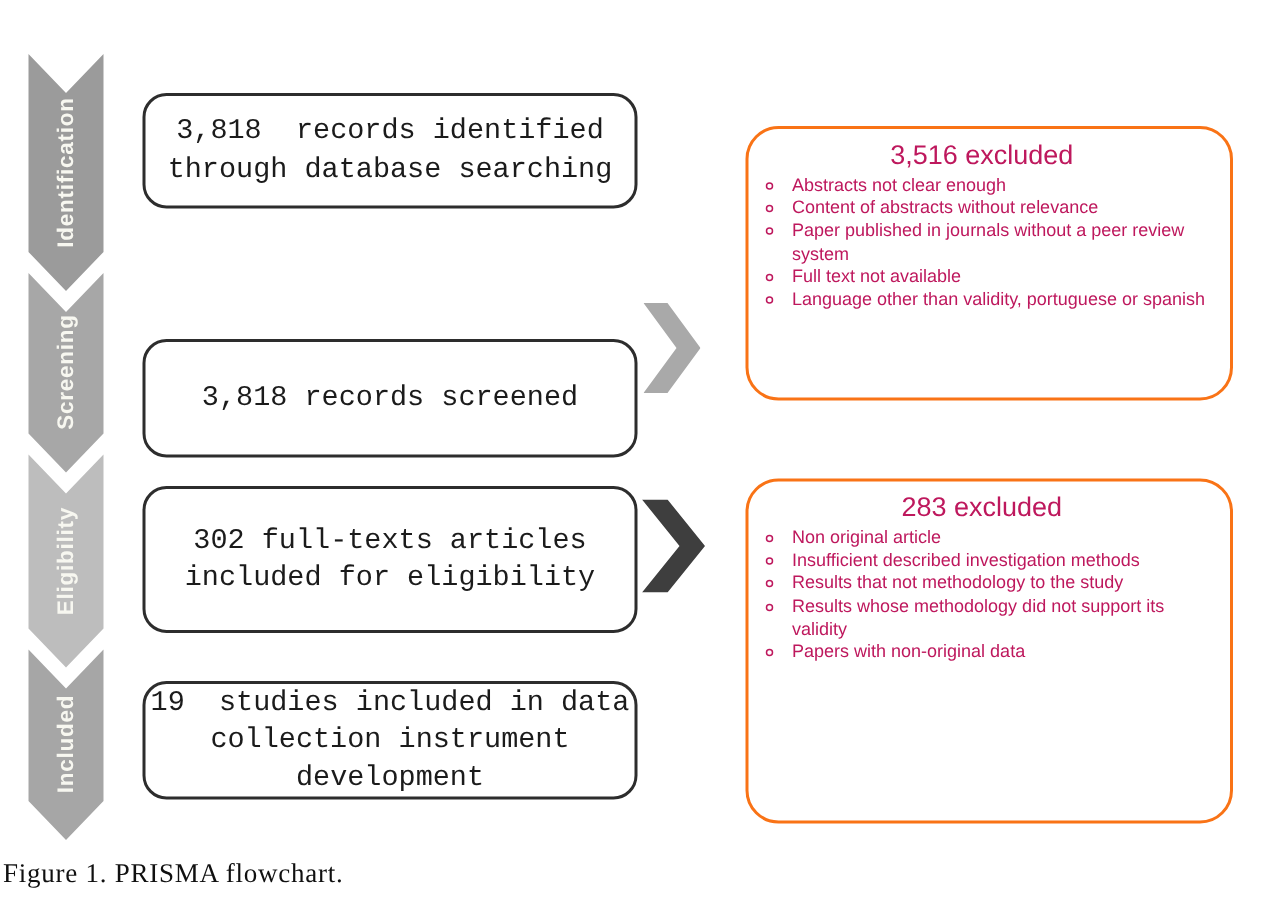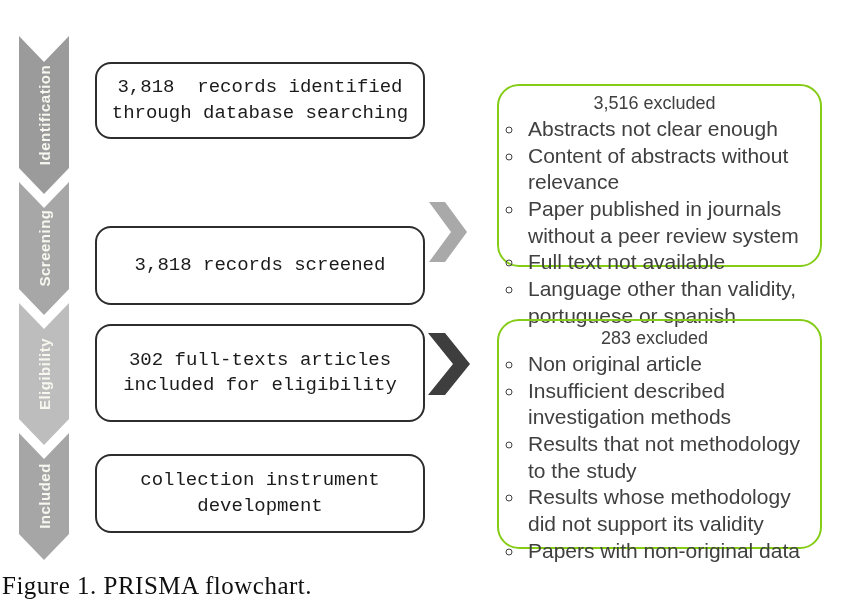--- a/index.html
+++ b/index.html
@@ -51,50 +51,50 @@
     line-height: 1.32;
     font-family: Liberation Mono, monospace;
   }
   .box-line { white-space: pre-wrap; }
 
   
   .excl-box {
     position: absolute;
     left: 497px;
     width: 325px;
-    border: 2px solid #84cc16;
+    border: 2px solid #f97316;
     border-radius: 22px;
     box-sizing: border-box;
-    color: #404040;
+    color: #be185d;
     padding: 5px 10px 4px 0;
   }
   .excl-title {
     text-align: center;
     font-size: 18px;
     margin: 2px 0 2px 0;
   }
   .excl-list {
     list-style: circle outside;
     margin: 1px 0 0 0;
     padding-left: 26px;
-    font-size: 21px;
+    font-size: 12px;
     line-height: 1.27;
   }
   .excl-list li { padding-left: 3px; }
 
   
   .arrow-svg { position: absolute; }
 
   
   .caption {
     position: absolute;
     left: 2px;
     top: 572px;
     font-family: "Liberation Serif", serif;
-    font-size: 25px;
+    font-size: 18px;
     color: #101010;
     letter-spacing: 0.5px;
   }
 </style>
 </head>
 <body>
 
 <div class="canvas">
 
   <svg class="stage-svg" width="54" height="530" viewBox="0 0 54 530">
@@ -117,20 +117,21 @@
   <div class="flow-box" style="top:194px; height:79px;margin-top:32px;">
     <div class="box-line">3,818 records screened</div>
   </div>
 
   <div class="flow-box" style="top:324px; height:98px;">
     <div class="box-line">302 full-texts articles</div>
     <div class="box-line">included for eligibility</div>
   </div>
 
   <div class="flow-box" style="top:454px; height:79px;">
+    <div class="box-line">19  studies included in data</div>
     <div class="box-line">collection instrument development</div>
   </div>
 
   <svg class="arrow-svg" style="left:429px; top:202px;" width="38" height="60" viewBox="0 0 38 60">
     <polygon points="0,0 16,0 38,30 16,60 0,60 22,30" fill="#a9a9a9"></polygon>
   </svg>
 
   <svg class="arrow-svg" style="left:428px; top:333px;" width="42" height="62" viewBox="0 0 42 62">
     <polygon points="0,0 17,0 42,31 17,62 0,62 25,31" fill="#3e3e3e"></polygon>
   </svg>

